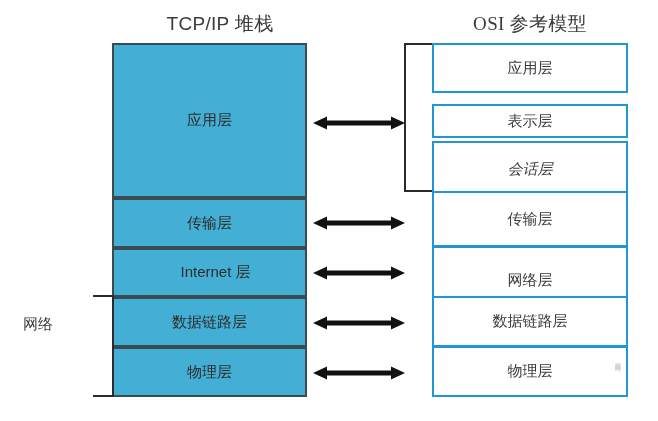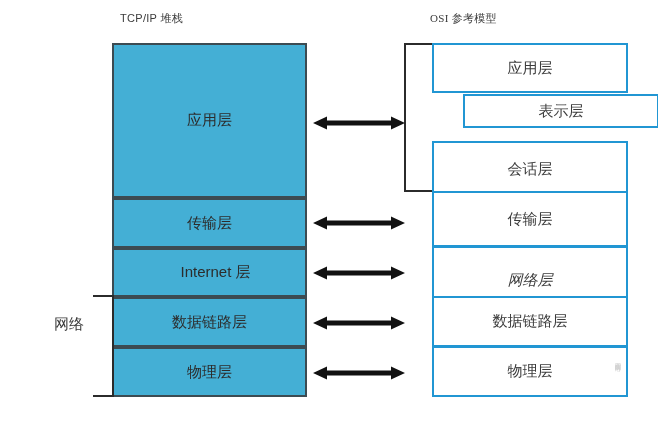--- a/index.html
+++ b/index.html
@@ -8,22 +8,23 @@
     background:#ffffff;
     font-family:"Liberation Sans","DejaVu Sans",sans-serif;
     overflow:hidden;
     position:relative;
     color:#404040;
   }
   #canvas{position:absolute;left:0;top:0;width:658px;height:421px;}
 
   .title{
     position:absolute;
-    font-size:11px;
+    font-size:19px;
     color:#3b3b3b;
+    text-align:center;
     white-space:nowrap;
     letter-spacing:.3px;
   }
   #title-tcpip{left:120px;top:11px;width:200px;}
   #title-osi{left:430px;top:11px;width:200px;font-family:Liberation Serif, serif;}
 
   
   #tcpip-stack{
     position:absolute;
     left:112px;top:43px;
@@ -74,23 +75,23 @@
   }
   #bracket-left{
     left:93px;top:295px;
     width:21px;height:102px;
     border-left:none;
   }
 
   
   #network-access-label{
     position:absolute;
-    left:0;top:314px;
+    left:23px;top:314px;
     width:84px;
-    text-align:right;
+    text-align:left;
     font-size:15px;
     line-height:19px;
     color:#3b3b3b;
     white-space:nowrap;
   }
 
   
   .arrow{position:absolute;left:313px;width:92px;height:18px;}
   .arrow svg{display:block;}
 
@@ -130,30 +131,30 @@
     </div>
     <div class="tcp-row" style="top:304px;height:50px;">
       <span>物理层</span>
     </div>
   </div>
 
   <div id="osi-stack">
     <div class="osi-row" style="top:0px;height:50px;">
       <span>应用层</span>
     </div>
-    <div class="osi-row" style="top:51px;height:34px;margin-left:31px;">
+    <div class="osi-row" style="top:61px;height:34px;">
       <span>表示层</span>
     </div>
-    <div class="osi-row" style="top:98px;height:57px;">
+    <div class="osi-row" style="top:98px;height:57px;font-style:italic;">
       <span>会话层</span>
     </div>
     <div class="osi-row" style="top:148px;height:56px;">
       <span>传输层</span>
     </div>
-    <div class="osi-row" style="top:203px;height:68px;font-style:italic;">
+    <div class="osi-row" style="top:203px;height:68px;">
       <span>网络层</span>
     </div>
     <div class="osi-row" style="top:253px;height:51px;">
       <span>数据链路层</span>
     </div>
     <div class="osi-row" style="top:303px;height:51px;">
       <span>物理层</span>
     </div>
   </div>
 

